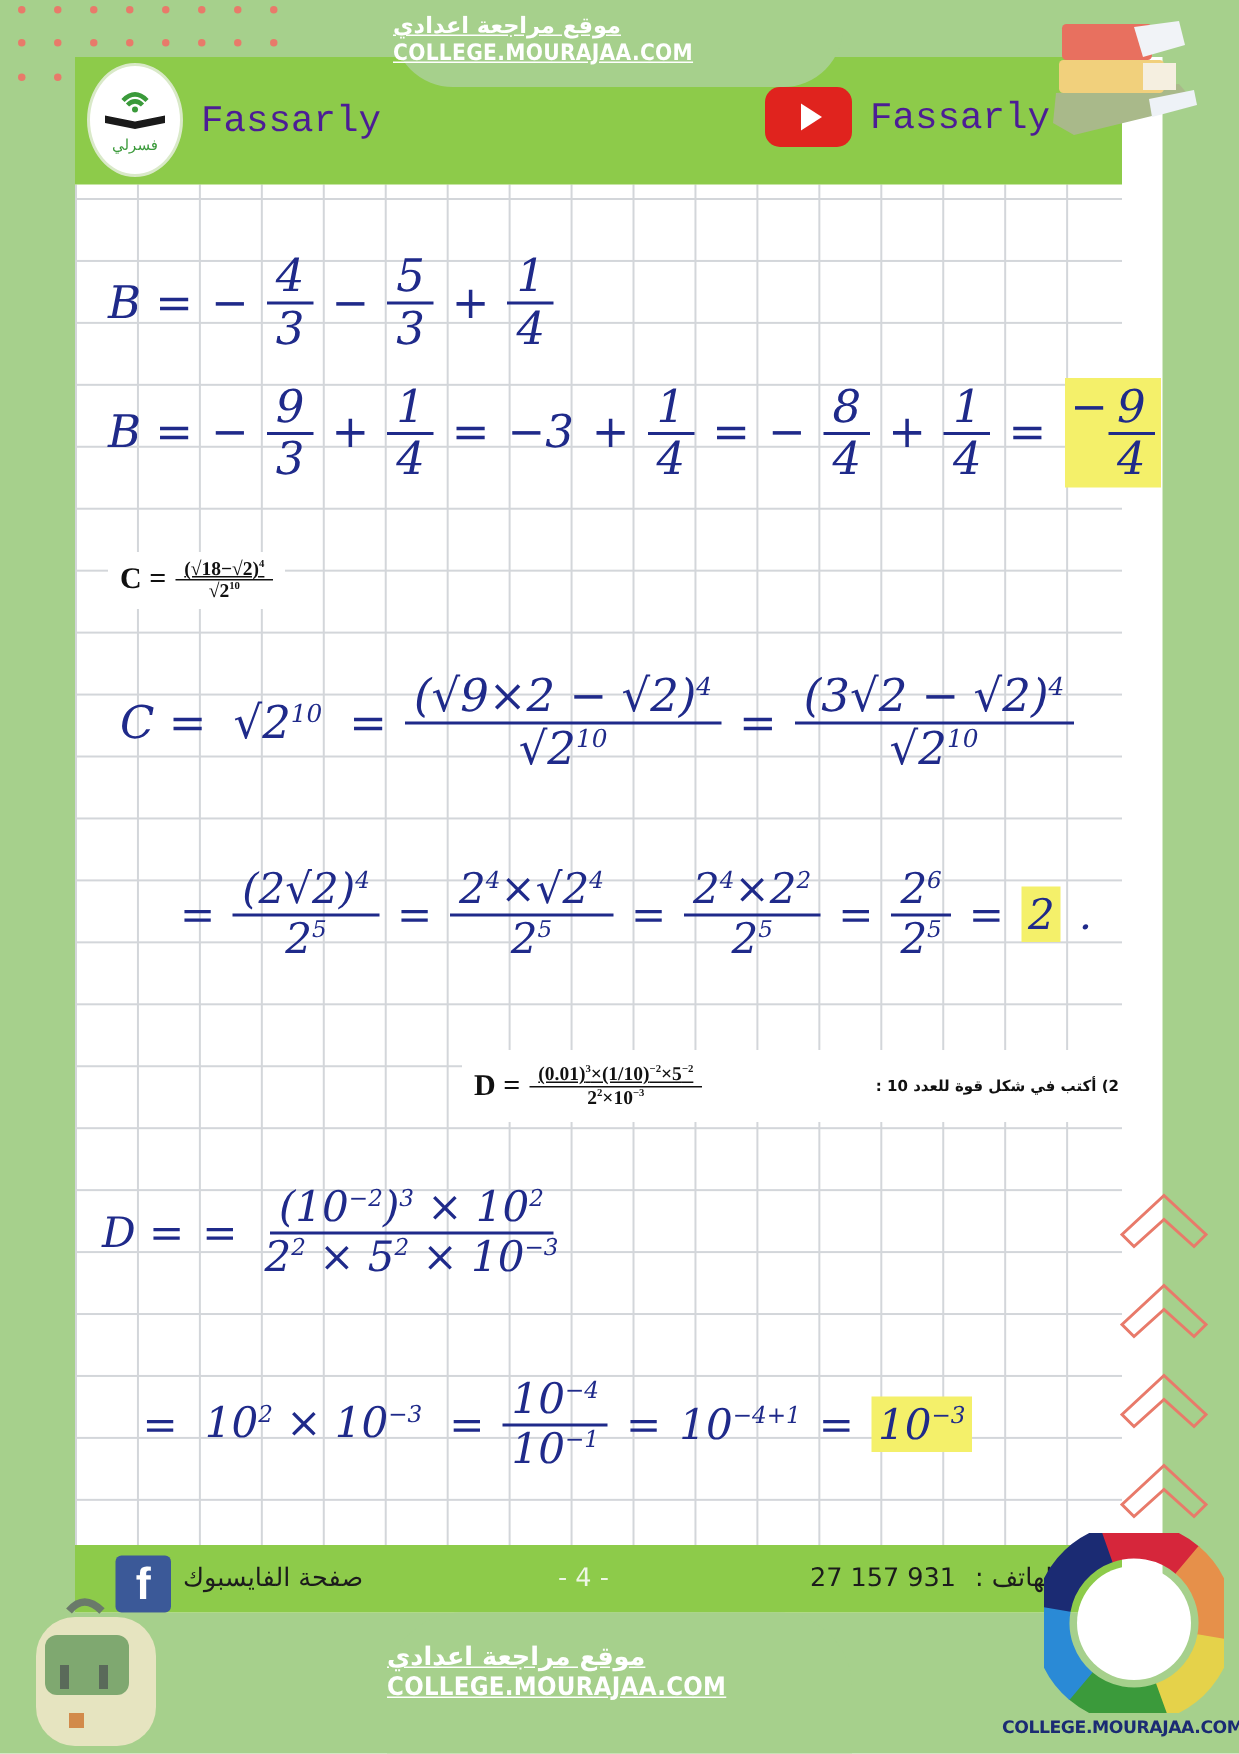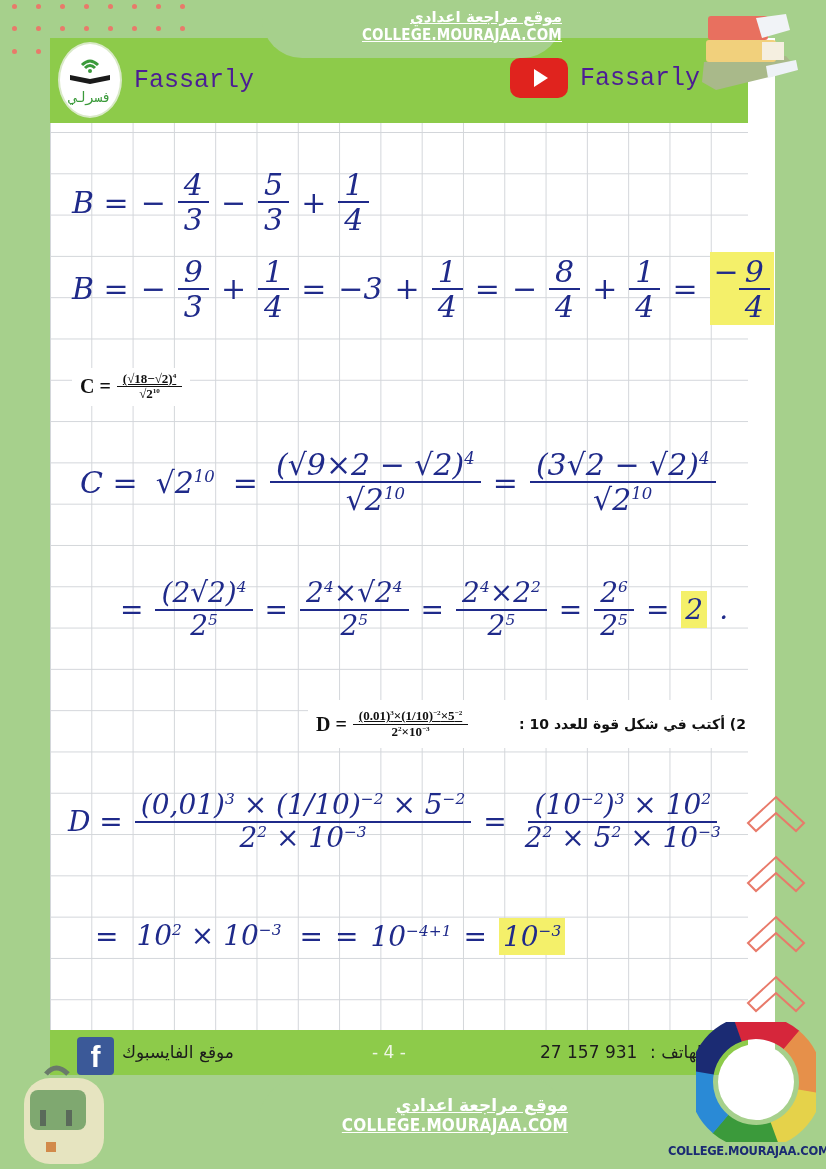--- a/index.html
+++ b/index.html
@@ -7,21 +7,21 @@
   .dots { position:absolute; left:0; top:0; width:200px; height:60px; }
   .dots span { position:absolute; width:5px; height:5px; border-radius:50%; background:#e87a6a; }
   .page { position:absolute; left:50px; top:38px; width:725px; height:1037px; background:#ffffff; }
   .grid { position:absolute; left:50px; top:123px; width:698px; height:907px;
     background-image:
       linear-gradient(to right, #d3d6da 1px, transparent 1px),
       linear-gradient(to bottom, #d3d6da 1px, transparent 1px);
     background-size:41.3px 41.3px; background-position:0 9px; }
   .header-bar { position:absolute; left:50px; top:38px; width:698px; height:85px; background:#8dcb4a; }
   .footer-bar { position:absolute; left:50px; top:1030px; width:698px; height:45px; background:#8dcb4a; }
-  .site-tab { position:absolute; background:#a6d08c; text-align:right; color:#fff; font-weight:bold; }
+  .site-tab { position:absolute; background:#a6d08c; text-align:left; color:#fff; font-weight:bold; }
   .site-tab .ar { font-family:"DejaVu Sans", sans-serif; font-size:15px; text-decoration:underline; display:block; }
   .site-tab .en { font-family:"DejaVu Sans Condensed","DejaVu Sans", sans-serif; font-size:15px; text-decoration:underline; display:block; letter-spacing:0.2px; }
   .tab-top { left:262px; top:0; width:300px; height:58px; border-radius:0 0 40px 40px; padding-top:8px; box-sizing:border-box; }
   .tab-bottom { left:258px; top:1075px; width:310px; height:94px; border-radius:50px 50px 0 0; padding-top:20px; box-sizing:border-box; }
   .tab-bottom .ar, .tab-bottom .en { font-size:17px; }
   .brand { position:absolute; display:flex; align-items:center; gap:12px; }
   .brand-name { font-size:25px; color:#4c1d95; font-family:Liberation Mono, monospace; }
   .logo-circle { width:60px; height:72px; border-radius:50%; background:#fff; display:flex; align-items:center; justify-content:center; flex-direction:column; border:2px solid #d9e9c8; }
   .yt { width:58px; height:40px; background:#e0231e; border-radius:10px; display:flex; align-items:center; justify-content:center; }
   .yt::after { content:""; border-left:14px solid #fff; border-top:9px solid transparent; border-bottom:9px solid transparent; margin-left:3px; }
@@ -82,21 +82,21 @@
 </div>
 
 <div class="brand" style="left:58px;top:42px">
   <div class="logo-circle">
     <svg width="44" height="34" viewBox="0 0 44 34">
       <path d="M14 10 Q22 2 30 10" stroke="#3a9a3a" stroke-width="3" fill="none"></path>
       <path d="M17 13 Q22 8 27 13" stroke="#3a9a3a" stroke-width="3" fill="none"></path>
       <circle cx="22" cy="16" r="2" fill="#3a9a3a"></circle>
       <path d="M2 20 L22 24 L42 20 L42 25 L22 29 L2 25 Z" fill="#1a1a1a"></path>
     </svg>
-    <span style="font-size:14px;color:#3a9a3a;font-family:Liberation Mono, monospace">فسرلي</span>
+    <span style="font-size:10px;color:#3a9a3a;font-family:Liberation Serif, serif">فسرلي</span>
   </div>
   <span class="brand-name">Fassarly</span>
 </div>
 <div class="brand" style="left:510px;top:58px">
   <div class="yt"></div>
   <span class="brand-name">Fassarly</span>
 </div>
 
 <svg class="books" style="left:696px;top:12px" width="108" height="84" viewBox="0 0 108 84">
   <path d="M8 50 L90 44 L102 58 L20 78 L6 70 Z" fill="#a9b98a"></path>
@@ -217,42 +217,42 @@
 </div>
 
 <div class="printed" style="left:308px;top:700px;width:430px;height:48px;padding:0 8px;font-size:20px;justify-content:space-between">
   <span style="display:flex;align-items:center;gap:6px">
     <span>D =</span>
     <span class="frac">
         <span class="num">(0.01)<sup>3</sup>×(1/10)<sup>−2</sup>×5<sup>−2</sup></span>
         <span class="den">2<sup>2</sup>×10<sup>−3</sup></span>
       </span>
   </span>
-  <span dir="rtl" style="font-family:'DejaVu Sans',sans-serif;font-size:14px">2) أكتب في شكل قوة للعدد 10 :</span>
+  <span dir="rtl" style="font-family:'DejaVu Sans',sans-serif;font-size:10px">2) أكتب في شكل قوة للعدد 10 :</span>
 </div>
 
 <div class="math">
   <div class="line" style="left:68px;top:790px;font-size:28px">
     <span>D =</span>
-    <span class="frac">
-        <span class="num">(0,01)<sup>3</sup> × (1/10)<sup>−2</sup> × 5<sup>−2</sup></span>
-        <span class="den">2<sup>2</sup> × 10<sup>−3</sup></span>
-      </span>
     <span>=</span>
     <span class="frac">
         <span class="num">(10<sup>−2</sup>)<sup>3</sup> × 10<sup>2</sup></span>
         <span class="den">2<sup>2</sup> × 5<sup>2</sup> × 10<sup>−3</sup></span>
       </span>
   </div>
   <div class="line" style="left:95px;top:918px;font-size:28px">
     <span>=</span>
     <span class="frac">
         <span class="den">10<sup>2</sup> × 10<sup>−3</sup></span>
       </span>
     <span>=</span>
+    <span class="frac">
+        <span class="num">10<sup>−4</sup></span>
+        <span class="den">10<sup>−1</sup></span>
+      </span>
     <span>=</span>
     <span>10<sup>−4+1</sup></span>
     <span>=</span>
     <span class="hl">10<sup>−3</sup></span>
   </div>
 </div>
 
 <svg class="chev" style="top:795px" viewBox="0 0 60 40">
     <path d="M2 28 L30 2 L58 28 L50 36 L30 18 L10 36 Z" fill="none" stroke="#e87a6a" stroke-width="2"></path>
   </svg>
@@ -260,21 +260,21 @@
     <path d="M2 28 L30 2 L58 28 L50 36 L30 18 L10 36 Z" fill="none" stroke="#e87a6a" stroke-width="2"></path>
   </svg>
 <svg class="chev" style="top:915px" viewBox="0 0 60 40">
     <path d="M2 28 L30 2 L58 28 L50 36 L30 18 L10 36 Z" fill="none" stroke="#e87a6a" stroke-width="2"></path>
   </svg>
 <svg class="chev" style="top:975px" viewBox="0 0 60 40">
     <path d="M2 28 L30 2 L58 28 L50 36 L30 18 L10 36 Z" fill="none" stroke="#e87a6a" stroke-width="2"></path>
   </svg>
 
 <div class="fb">f</div>
-<span class="footer-item" style="left:122px" dir="rtl">موقع الفايسبوك</span>
+<span class="footer-item" style="left:122px" dir="rtl">صفحة الفايسبوك</span>
 <span class="footer-item" style="left:372px;color:#eef6e4">- 4 -</span>
 <span class="footer-item" style="left:540px">27 157 931</span>
 <span class="footer-item" style="left:650px" dir="rtl">الهاتف :</span>
 
 <svg class="bag" style="left:16px;top:1060px" width="96" height="106" viewBox="0 0 96 106">
   <path d="M30 14 Q40 2 52 14" stroke="#6a7a6a" stroke-width="5" fill="none"></path>
   <rect x="8" y="18" width="80" height="86" rx="26" fill="#e6e4c0"></rect>
   <rect x="14" y="30" width="56" height="40" rx="8" fill="#7fa870"></rect>
   <rect x="24" y="50" width="6" height="16" fill="#5a6a5a"></rect>
   <rect x="50" y="50" width="6" height="16" fill="#5a6a5a"></rect>

